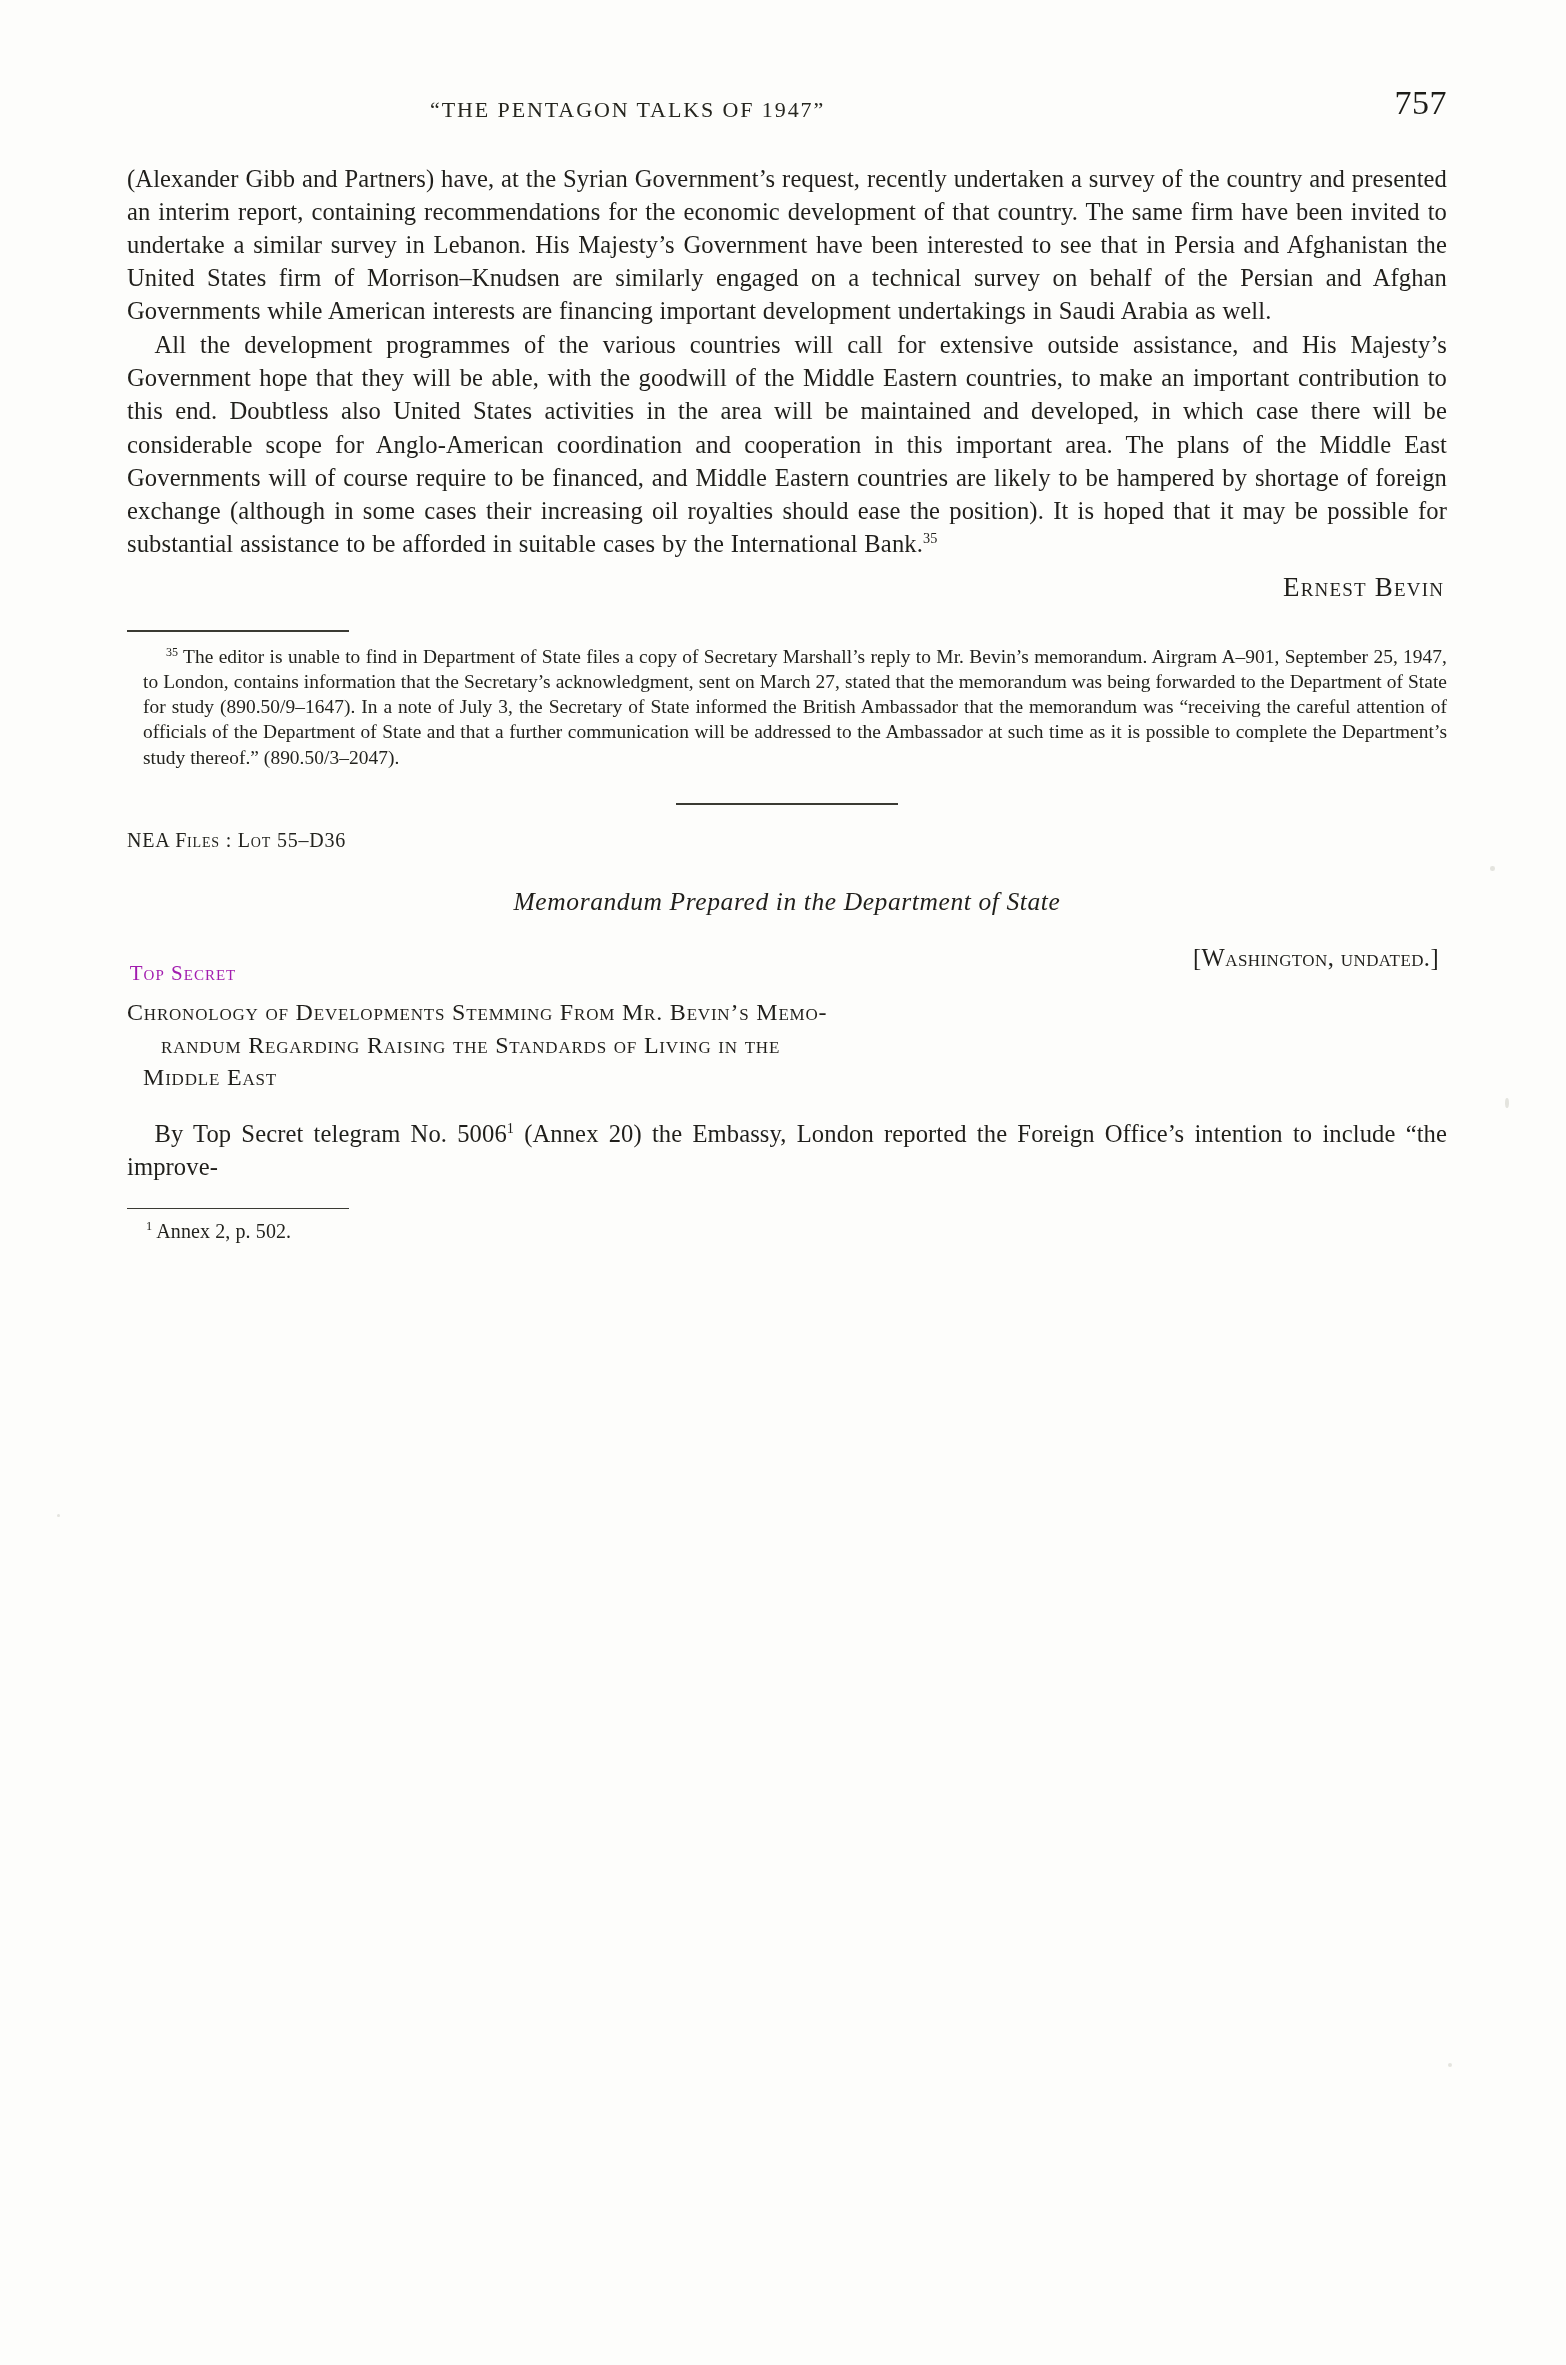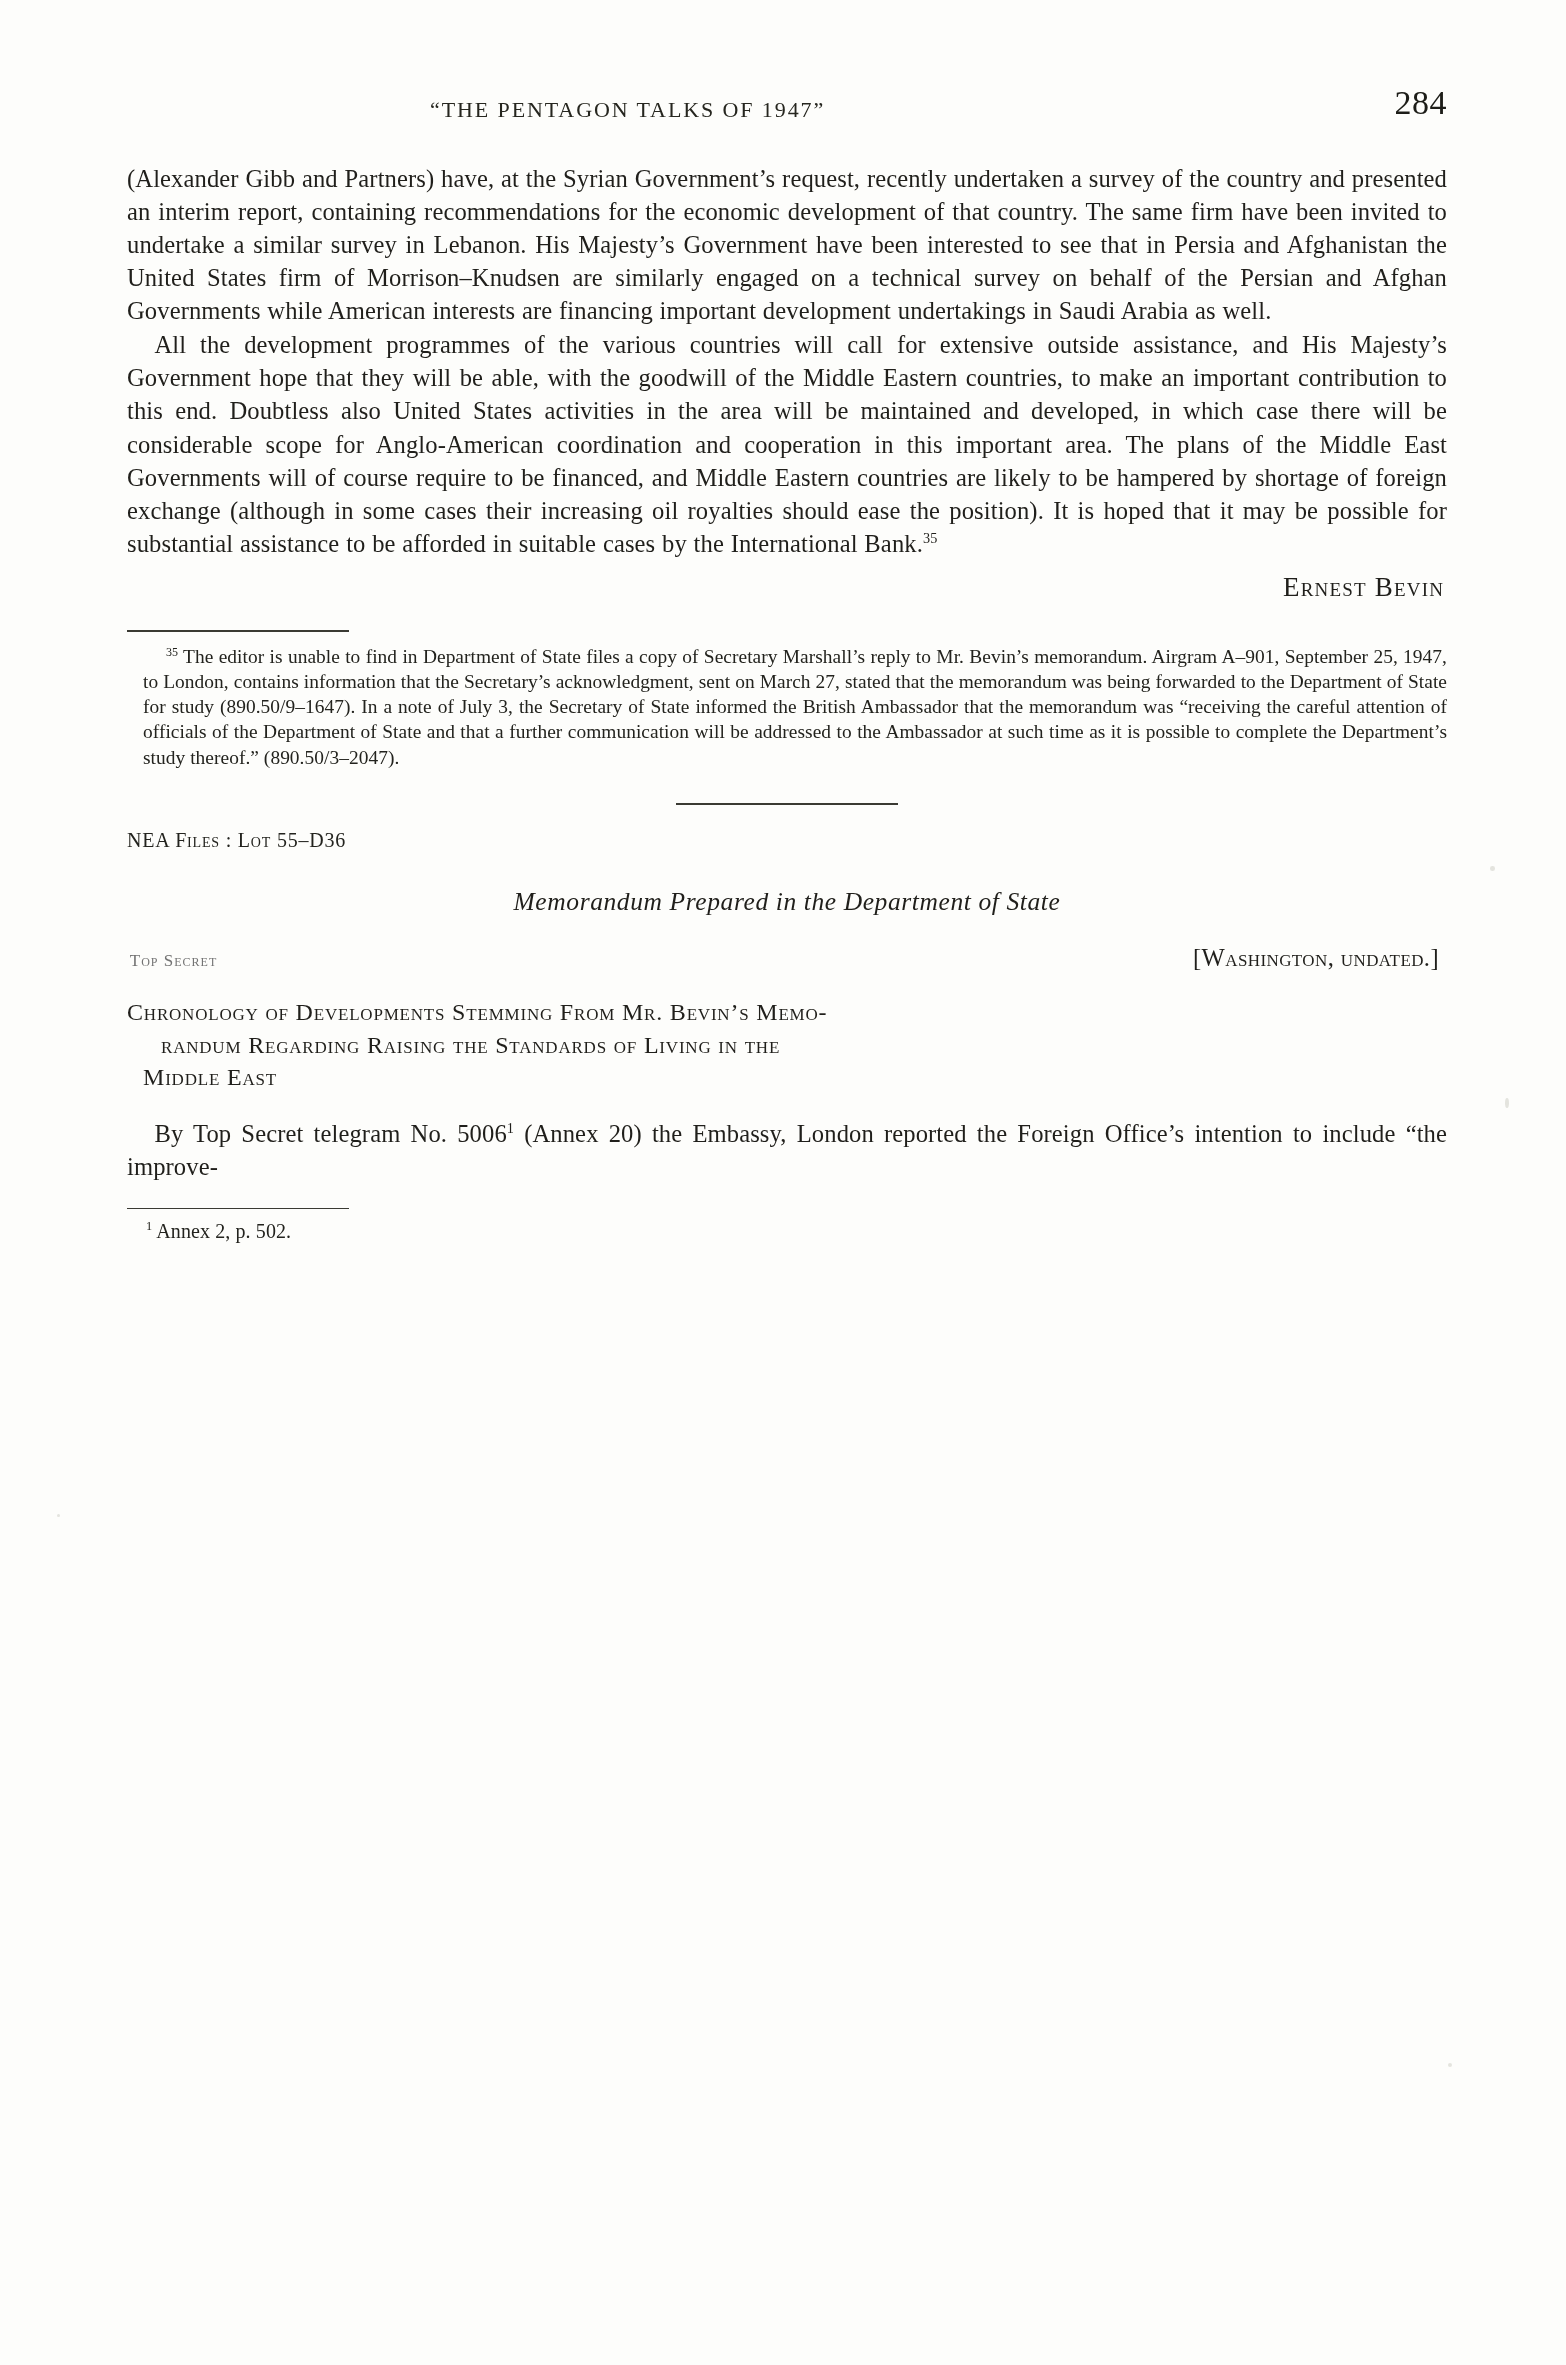--- a/index.html
+++ b/index.html
@@ -145,25 +145,25 @@
     margin-bottom: 26.5px;
   }
   .classification-row {
     position: relative;
     height: 38px;
     margin-bottom: 14px;
   }
   .classification {
     position: absolute;
     left: 2.8px;
-    top: 7px;
-    font-size: 17px;
+    top: 17px;
+    font-size: 21px;
     font-variant: small-caps;
     letter-spacing: 1px;
-    color: #737373;
+    color: #a21caf;
   }
   .dateline {
     position: absolute;
     right: 8px;
     top: 0px;
     font-size: 24.6px;
     font-variant: small-caps;
     letter-spacing: 0.4px;
     color: #201f1b;
     white-space: nowrap;
@@ -201,21 +201,21 @@
 </style>
 </head>
 <body>
 
 <div class="page">
 
   <div class="content">
 
     <div class="runhead">
       <div class="runhead-title">“The Pentagon Talks of 1947”</div>
-      <div class="runhead-folio">284</div>
+      <div class="runhead-folio">757</div>
     </div>
 
     <p class="body">(Alexander Gibb and Partners) have, at the Syrian Government’s request, recently undertaken a survey of the country and presented an interim report, containing recommendations for the economic development of that country. The same firm have been invited to undertake a similar survey in Lebanon. His Majesty’s Government have been interested to see that in Persia and Afghanistan the United States firm of Morrison–Knudsen are similarly engaged on a technical survey on behalf of the Persian and Afghan Governments while American interests are financing important development undertakings in Saudi Arabia as well.</p>
 
     <p class="body indent"><span>All the development programmes of the various countries will call for extensive outside assistance, and His Majesty’s Government hope that they will be able, with the goodwill of the Middle Eastern countries, to make an important contribution to this end. Doubtless also United States activities in the area will be maintained and developed, in which case there will be considerable scope for Anglo-American coordination and cooperation in this important area. The plans of the Middle East Governments will of course require to be financed, and Middle Eastern countries are likely to be hampered by shortage of foreign exchange (although in some cases their increasing oil royalties should ease the position). It is hoped that it may be possible for substantial assistance to be afforded in suitable cases by the International Bank.</span><sup>35</sup></p>
 
     <div class="signature">Ernest Bevin</div>
 
     <div class="short-rule"></div>
 

